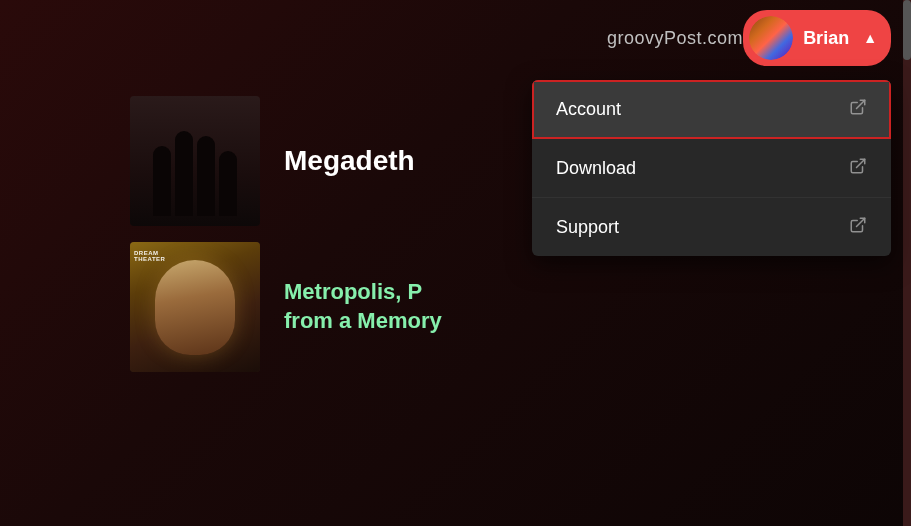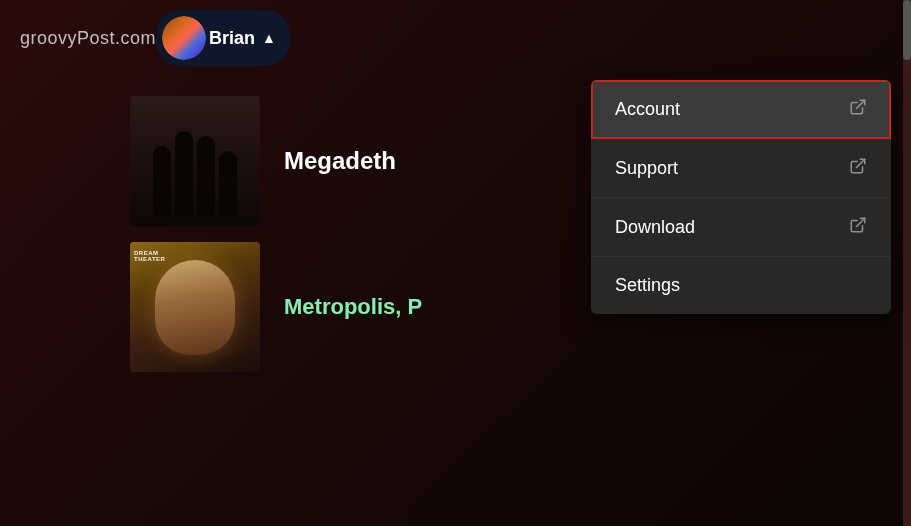--- a/index.html
+++ b/index.html
@@ -23,38 +23,38 @@
 
     
     .header {
       position: absolute;
       top: 0;
       left: 0;
       right: 0;
       height: 76px;
       display: flex;
       align-items: center;
-      justify-content: flex-start;
+      justify-content: flex-end;
       padding: 16px 20px;
       z-index: 10;
       background: transparent;
     }
 
     .logo {
       color: #c0c0c0;
       font-size: 18px;
       font-weight: 400;
       letter-spacing: 0.5px;
     }
 
     .user-button {
       display: flex;
       align-items: center;
-      gap: 3px;
-      background: #0f172a;
+      gap: 10px;
+      background: #ef4444;
       border: none;
       border-radius: 24px;
       padding: 6px 14px 6px 6px;
       cursor: pointer;
       color: #ffffff;
       font-size: 18px;
       font-weight: 700;
     }
 
     .avatar {
@@ -143,37 +143,37 @@
       background: linear-gradient(135deg, #3d2a1a 0%, #2a1a0d 100%);
       display: flex;
       align-items: center;
       justify-content: center;
       overflow: hidden;
       position: relative;
     }
 
     .album-title {
       color: #ffffff;
-      font-size: 24px;
+      font-size: 28px;
       font-weight: 800;
     }
 
     .album-title-2 {
       color: #86efac;
       font-size: 22px;
       font-weight: 800;
       line-height: 1.3;
     }
 
     
     .dropdown-menu {
       position: absolute;
       top: 80px;
       right: 20px;
-      width: 300px;
+      width: 359px;
       background: #282828;
       border-radius: 6px;
       overflow: hidden;
       z-index: 100;
       box-shadow: 0 8px 24px rgba(0,0,0,0.6);
     }
 
     .menu-item {
       display: flex;
       align-items: center;
@@ -293,59 +293,57 @@
 
   <div class="album-row">
     <div class="album-art album-art-2">
       <div class="dt-art">
         <div class="dt-face"></div>
         <div class="dt-text-overlay">DREAM<br>THEATER</div>
       </div>
     </div>
     <div>
       <div class="album-title-2">Metropolis, P</div>
+      <div class="album-title-2">from a Memory</div>
     </div>
   </div>
 
 </div>
 
 <div class="dropdown-menu">
 
   <div class="menu-item highlighted">
     <span>Account</span>
     <span class="external-icon">
       <svg width="18" height="18" viewBox="0 0 24 24" fill="none" stroke="#aaa" stroke-width="2" stroke-linecap="round" stroke-linejoin="round">
         <path d="M18 13v6a2 2 0 0 1-2 2H5a2 2 0 0 1-2-2V8a2 2 0 0 1 2-2h6"></path>
         <polyline points="15 3 21 3 21 9"></polyline>
         <line x1="10" y1="14" x2="21" y2="3"></line>
       </svg>
     </span>
   </div>
 
 
   <div class="menu-item">
+    <span>Download</span>
+    <span class="external-icon">
+      <svg width="18" height="18" viewBox="0 0 24 24" fill="none" stroke="#aaa" stroke-width="2" stroke-linecap="round" stroke-linejoin="round">
+        <path d="M18 13v6a2 2 0 0 1-2 2H5a2 2 0 0 1-2-2V8a2 2 0 0 1 2-2h6"></path>
+        <polyline points="15 3 21 3 21 9"></polyline>
+        <line x1="10" y1="14" x2="21" y2="3"></line>
+      </svg>
+    </span>
+  </div>
+
+  <div class="menu-item">
     <span>Support</span>
     <span class="external-icon">
       <svg width="18" height="18" viewBox="0 0 24 24" fill="none" stroke="#aaa" stroke-width="2" stroke-linecap="round" stroke-linejoin="round">
         <path d="M18 13v6a2 2 0 0 1-2 2H5a2 2 0 0 1-2-2V8a2 2 0 0 1 2-2h6"></path>
         <polyline points="15 3 21 3 21 9"></polyline>
         <line x1="10" y1="14" x2="21" y2="3"></line>
       </svg>
     </span>
   </div>
 
-  <div class="menu-item">
-    <span>Download</span>
-    <span class="external-icon">
-      <svg width="18" height="18" viewBox="0 0 24 24" fill="none" stroke="#aaa" stroke-width="2" stroke-linecap="round" stroke-linejoin="round">
-        <path d="M18 13v6a2 2 0 0 1-2 2H5a2 2 0 0 1-2-2V8a2 2 0 0 1 2-2h6"></path>
-        <polyline points="15 3 21 3 21 9"></polyline>
-        <line x1="10" y1="14" x2="21" y2="3"></line>
-      </svg>
-    </span>
-  </div>
-
-  <div class="menu-item">
-    <span>Settings</span>
-  </div>
 
 
 </div>
 
 </body></html>

